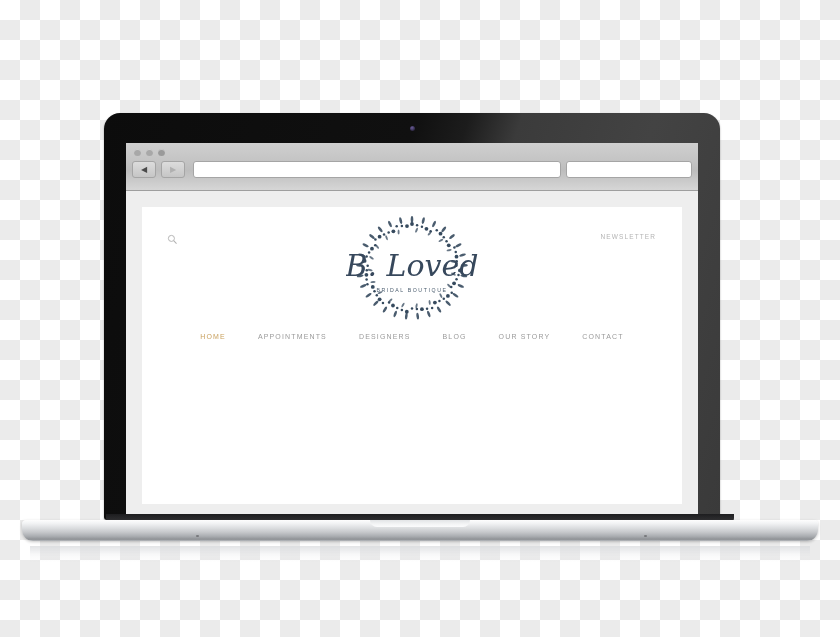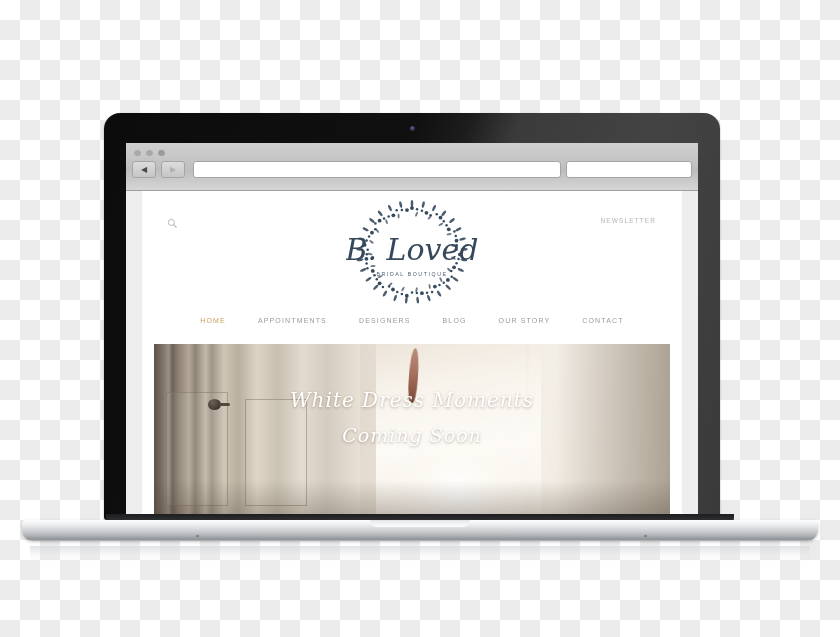--- a/index.html
+++ b/index.html
@@ -122,21 +122,21 @@
     border-radius: 3px;
   }
   #urlbar    { flex: 1 1 auto; margin-left: 3px; }
   #searchbar { flex: 0 0 126px; }
 
   
   #page {
     position: relative;
     height: 329px;
     background: #eeeeee;
-    padding: 0 16px;
+    padding: 16px 16px;
   }
   #paper {
     background: #ffffff;
     height: 100%;
     position: relative;
   }
 
   
   #utility {
     position: relative;
@@ -509,42 +509,20 @@
 
             <nav id="nav">
               <span class="nav-item active">HOME</span>
               <span class="nav-item">APPOINTMENTS</span>
               <span class="nav-item">DESIGNERS</span>
               <span class="nav-item">BLOG</span>
               <span class="nav-item">OUR STORY</span>
               <span class="nav-item">CONTACT</span>
             </nav>
 
-            <div id="hero">
-              <div class="photo">
-                <div class="scene-bg"></div>
-                <div class="wall"></div>
-                <div class="trim" style="left:36%"></div>
-                <div class="trim" style="left:38.5%;opacity:.6"></div>
-                <div class="trim" style="left:72%;opacity:.35"></div>
-                <div class="door">
-                  <div class="door-panel" style="left:6%;top:26%;width:30%;height:62%"></div>
-                  <div class="door-panel" style="left:44%;top:30%;width:30%;height:58%"></div>
-                  <div class="knob"></div>
-                </div>
-                <div class="dress"></div>
-                <div class="arm"></div>
-                <div class="shadow-r"></div>
-                <div class="shadow-b"></div>
-              </div>
-              <div id="hero-text">
-                <div id="hero-line1">White Dress Moments</div>
-                <div id="hero-line2">Coming Soon</div>
-              </div>
-            </div>
 
           </div>
         </div>
 
       </div>
     </div>
   </div>
 
   <div id="base">
     <div id="base-lip"></div>

